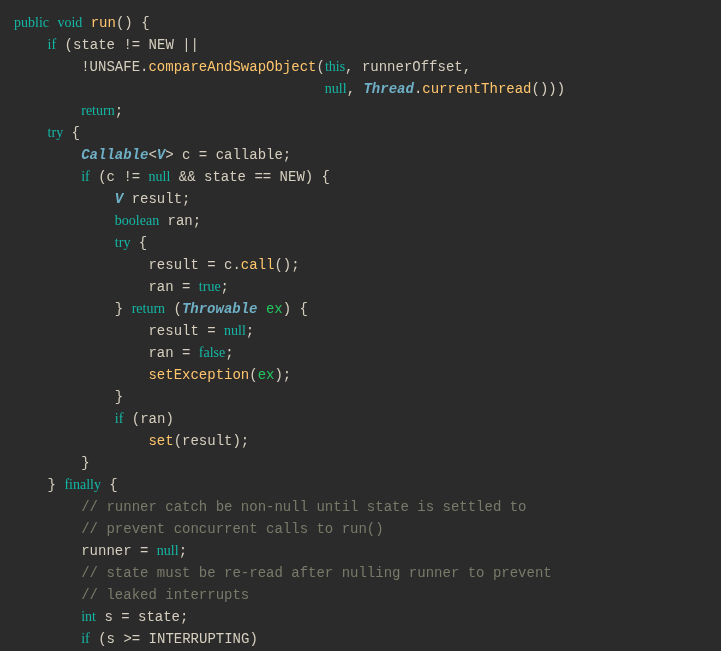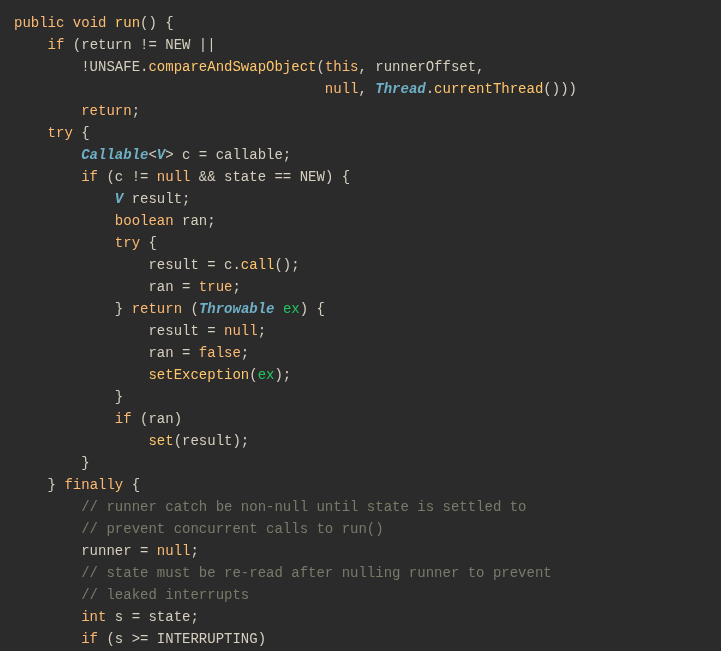--- a/index.html
+++ b/index.html
@@ -12,32 +12,32 @@
   }
   pre.code {
     margin: 0;
     padding: 12px 14px;
     font-family: Consolas, "Courier New", monospace;
     font-size: 14px;
     line-height: 22px;
     color: #d6cfbf;
     white-space: pre;
   }
-  .kw      { color: #fdba74; }          
+  .kw      { color: #14b8a6; font-family: Liberation Serif, serif; }          
   .fn      { color: #ffc66d; }          
   .cls     { color: #6fb0c6; font-style: italic; font-weight: bold; } 
   .var     { color: #22c55e; }          
   .txt     { color: #d6cfbf; }          
   .com     { color: #7a7a6a; }          
 </style>
 </head>
 <body>
 
 <pre class="code" id="code-root"><span><span class="kw">public</span><span class="txt"> </span><span class="kw">void</span><span class="txt"> </span><span class="fn">run</span><span class="txt">() {</span></span>
-<span>    <span class="kw">if</span><span class="txt"> (return != NEW ||</span></span>
+<span>    <span class="kw">if</span><span class="txt"> (state != NEW ||</span></span>
 <span>        <span class="txt">!UNSAFE.</span><span class="fn">compareAndSwapObject</span><span class="txt">(</span><span class="kw">this</span><span class="txt">, runnerOffset,</span></span>
 <span>                                     <span class="kw">null</span><span class="txt">, </span><span class="cls">Thread</span><span class="txt">.</span><span class="fn">currentThread</span><span class="txt">()))</span></span>
 <span>        <span class="kw">return</span><span class="txt">;</span></span>
 <span>    <span class="kw">try</span><span class="txt"> {</span></span>
 <span>        <span class="cls">Callable</span><span class="txt">&lt;</span><span class="cls">V</span><span class="txt">&gt; c = callable;</span></span>
 <span>        <span class="kw">if</span><span class="txt"> (c != </span><span class="kw">null</span><span class="txt"> &amp;&amp; state == NEW) {</span></span>
 <span>            <span class="cls">V</span><span class="txt"> result;</span></span>
 <span>            <span class="kw">boolean</span><span class="txt"> ran;</span></span>
 <span>            <span class="kw">try</span><span class="txt"> {</span></span>
 <span>                <span class="txt">result = c.</span><span class="fn">call</span><span class="txt">();</span></span>

